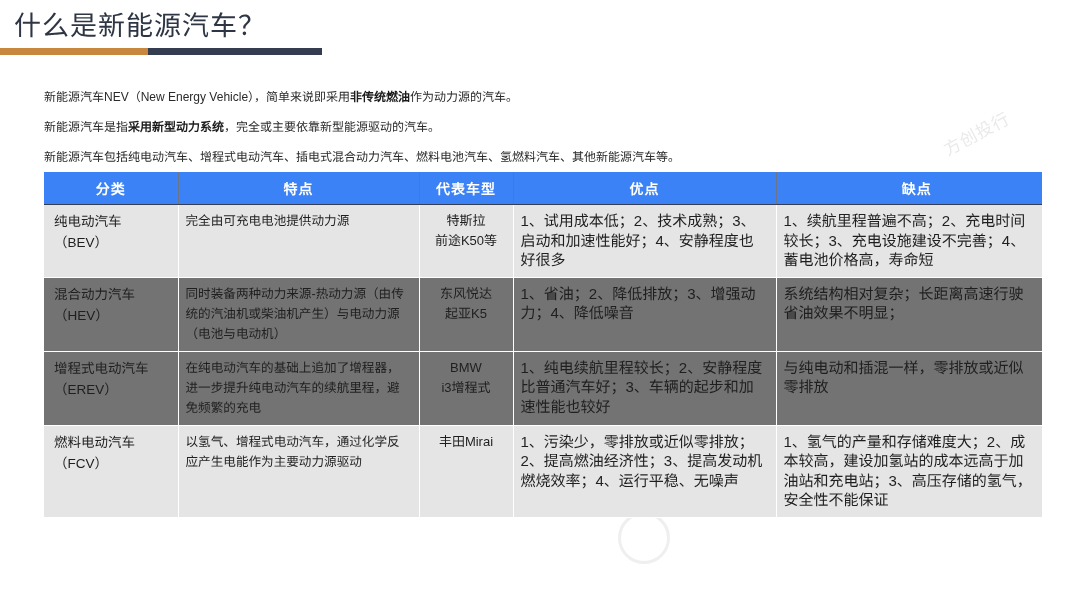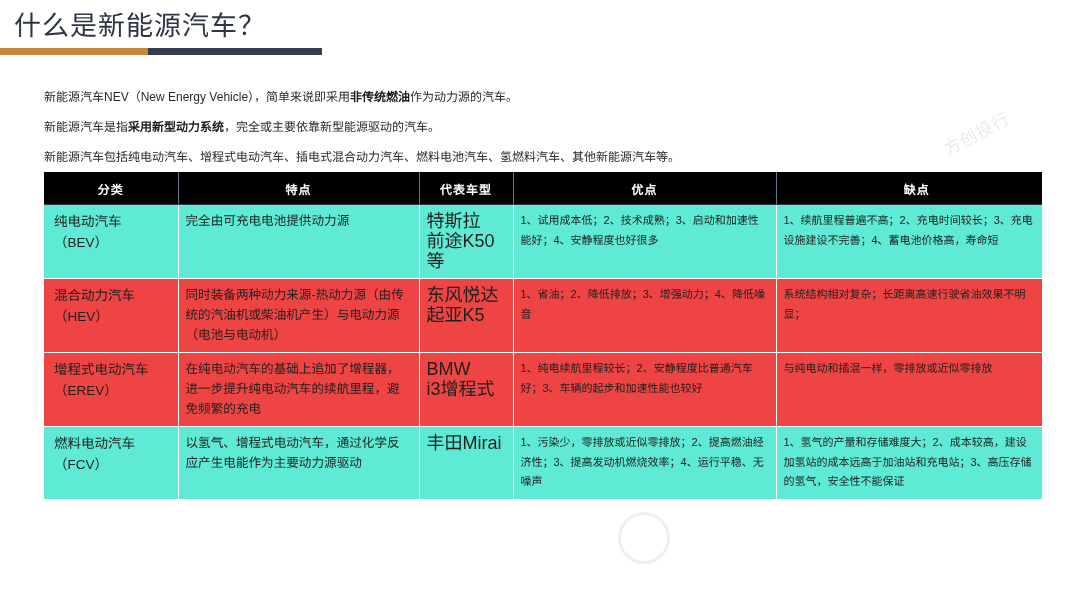--- a/index.html
+++ b/index.html
@@ -91,52 +91,52 @@
     position: absolute;
     left: 44px;
     top: 172px;
     width: 998px;
     border-collapse: collapse;
     table-layout: fixed;
     z-index: 3;
     font-size: 12.2px;
   }
   .nev-table th {
-    background: #000000;
+    background: #3b82f6;
     color: #ffffff;
-    font-size: 12px;
+    font-size: 14px;
     font-weight: bold;
     letter-spacing: 1px;
     height: 30px;
     text-align: center;
     border-right: 1px solid #6b7488;
     border-bottom: 1px solid #343d50;
     vertical-align: middle;
   }
   .nev-table th:last-child { border-right: none; padding-left: 16px; }
   .nev-table td {
     vertical-align: top;
     padding: 6px 7px 7px 7px;
     line-height: 18.5px;
     border-right: 1px solid #ffffff;
     border-bottom: 1px solid #ffffff;
     color: #1f1f1f;
     word-break: break-all;
   }
   .nev-table td:last-child { border-right: none; margin-left: 12px; }
-  tr.row-blue td { background: #5eead4; }
-  tr.row-gray td { background: #ef4444; }
+  tr.row-blue td { background: #e5e5e5; }
+  tr.row-gray td { background: #737373; }
   td.cat {
     font-size: 13.5px;
     line-height: 21px;
     padding-left: 10px;
   }
   td.feat { font-size: 12.6px; line-height: 20px; margin-left: 40px; }
-  td.model { font-size: 18px; line-height: 20px; }
-  td.pros, td.cons { font-size: 11px; line-height: 19.5px; }
+  td.model { font-size: 13px; line-height: 20px; text-align: center; }
+  td.pros, td.cons { font-size: 15px; line-height: 19.5px; }
   .alert-text {
     color: #e02020;
     display: block;
     margin-top: 3px;
     line-height: 21px;
   }
 
   
   col.c1 { width: 134px; }
   col.c2 { width: 241px; }

